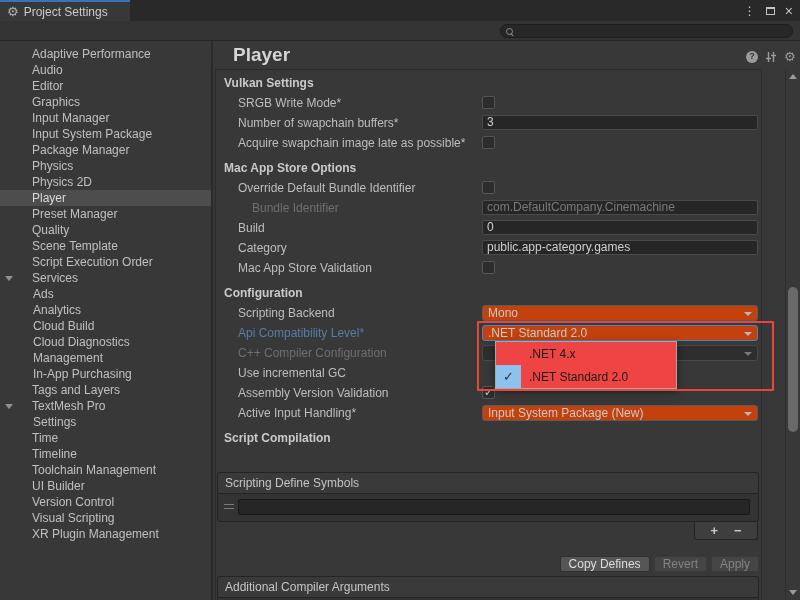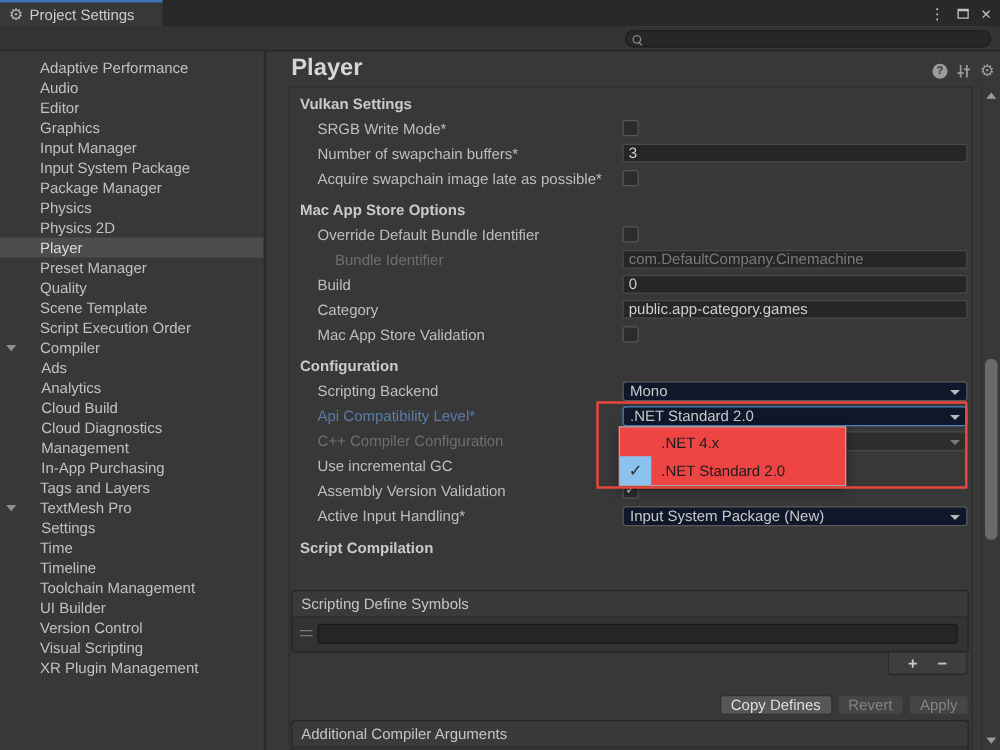--- a/index.html
+++ b/index.html
@@ -37,39 +37,39 @@
   .divider{position:absolute;left:211px;top:41px;width:2px;height:559px;background:#2b2b2b;}
 
   
   .main{position:absolute;left:213px;top:41px;width:587px;height:559px;}
   .main-title{position:absolute;left:20px;top:3px;font-size:19px;font-weight:bold;color:#d6d6d6;}
   .hdr-icons{position:absolute;left:533px;top:9px;display:flex;align-items:center;gap:7px;}
   .help-ic{width:12px;height:12px;border-radius:50%;background:#9c9c9c;color:#343434;font-size:9px;font-weight:bold;
            display:flex;align-items:center;justify-content:center;line-height:1;}
   .gear-ic{color:#9c9c9c;font-size:13px;line-height:1;}
 
-  .frame{position:absolute;left:18px;top:28px;width:547px;height:531px;border:1px solid #2c2c2c;border-bottom:none;
+  .frame{position:absolute;left:2px;top:28px;width:547px;height:531px;border:1px solid #2c2c2c;border-bottom:none;
          box-sizing:border-box;padding-top:1px;overflow:hidden;}
 
   .crow{height:20px;position:relative;}
   .crow.section{margin-top:5px;}
   .crow.section.first{margin-top:2px;}
   .clabel{position:absolute;left:22px;top:0;line-height:20px;color:#bebebe;white-space:nowrap;}
   .crow.section .clabel{left:8px;font-weight:bold;color:#cacaca;}
   .clabel.ind2{left:36px;}
   .clabel.dim{color:#6f6f6f;}
   .clabel.blue{color:#5a7ca6;}
 
   .checkbox{position:absolute;left:266px;top:3px;width:13px;height:13px;background:#2c2c2c;border:1px solid #565656;
             border-radius:2px;box-sizing:border-box;}
   .checkbox .chk{position:absolute;left:1px;top:-1px;color:#cccccc;font-size:11px;line-height:13px;}
   .field{position:absolute;left:266px;top:2px;width:276px;height:15px;background:#262626;border:1px solid #4a4a4a;
          border-radius:2px;box-sizing:border-box;line-height:13px;padding-left:4px;color:#cfcfcf;overflow:hidden;}
   .field.dim{color:#7a7a7a;}
-  .dropdown{position:absolute;left:266px;top:2px;width:276px;height:16px;background:#0f172a;border:1px solid #5a5a5a;
+  .dropdown{position:absolute;left:266px;top:2px;width:276px;height:16px;background:#c2410c;border:1px solid #5a5a5a;
             border-radius:3px;box-sizing:border-box;color:#c8c8c8;line-height:14px;padding-left:5px;overflow:visible;}
   .dropdown .arr{position:absolute;right:5px;top:6px;width:0;height:0;border-left:4px solid transparent;border-right:4px solid transparent;border-top:4px solid #b8b8b8;}
   .dropdown.focused{border-color:#4b83c3;}
   .dropdown.disabled{border-color:#484848;background:#2e2e2e;color:#787878;}
   .dropdown.disabled .arr{border-top-color:#787878;}
 
   
   .listbox{position:relative;margin-left:1px;width:542px;border:1px solid #242424;border-radius:3px;box-sizing:border-box;background:#333333;margin-top:24px;}
   .lb-head{height:20px;line-height:20px;background:#3a3a3a;border-bottom:1px solid #242424;padding-left:7px;color:#c4c4c4;border-radius:3px 3px 0 0;}
   .sym-row{height:27px;position:relative;}
@@ -136,21 +136,21 @@
       <div class="sb-item ind0"><span>Input Manager</span></div>
       <div class="sb-item ind0"><span>Input System Package</span></div>
       <div class="sb-item ind0"><span>Package Manager</span></div>
       <div class="sb-item ind0"><span>Physics</span></div>
       <div class="sb-item ind0"><span>Physics 2D</span></div>
       <div class="sb-item ind0 sel"><span>Player</span></div>
       <div class="sb-item ind0"><span>Preset Manager</span></div>
       <div class="sb-item ind0"><span>Quality</span></div>
       <div class="sb-item ind0"><span>Scene Template</span></div>
       <div class="sb-item ind0"><span>Script Execution Order</span></div>
-      <div class="sb-item ind0"><span class="sb-tri"></span><span>Compiler</span></div>
+      <div class="sb-item ind0"><span class="sb-tri"></span><span>Services</span></div>
       <div class="sb-item ind1"><span>Ads</span></div>
       <div class="sb-item ind1"><span>Analytics</span></div>
       <div class="sb-item ind1"><span>Cloud Build</span></div>
       <div class="sb-item ind1"><span>Cloud Diagnostics</span></div>
       <div class="sb-item ind1"><span>Management</span></div>
       <div class="sb-item ind1"><span>In-App Purchasing</span></div>
       <div class="sb-item ind0"><span>Tags and Layers</span></div>
       <div class="sb-item ind0"><span class="sb-tri"></span><span>TextMesh Pro</span></div>
       <div class="sb-item ind1"><span>Settings</span></div>
       <div class="sb-item ind0"><span>Time</span></div>

